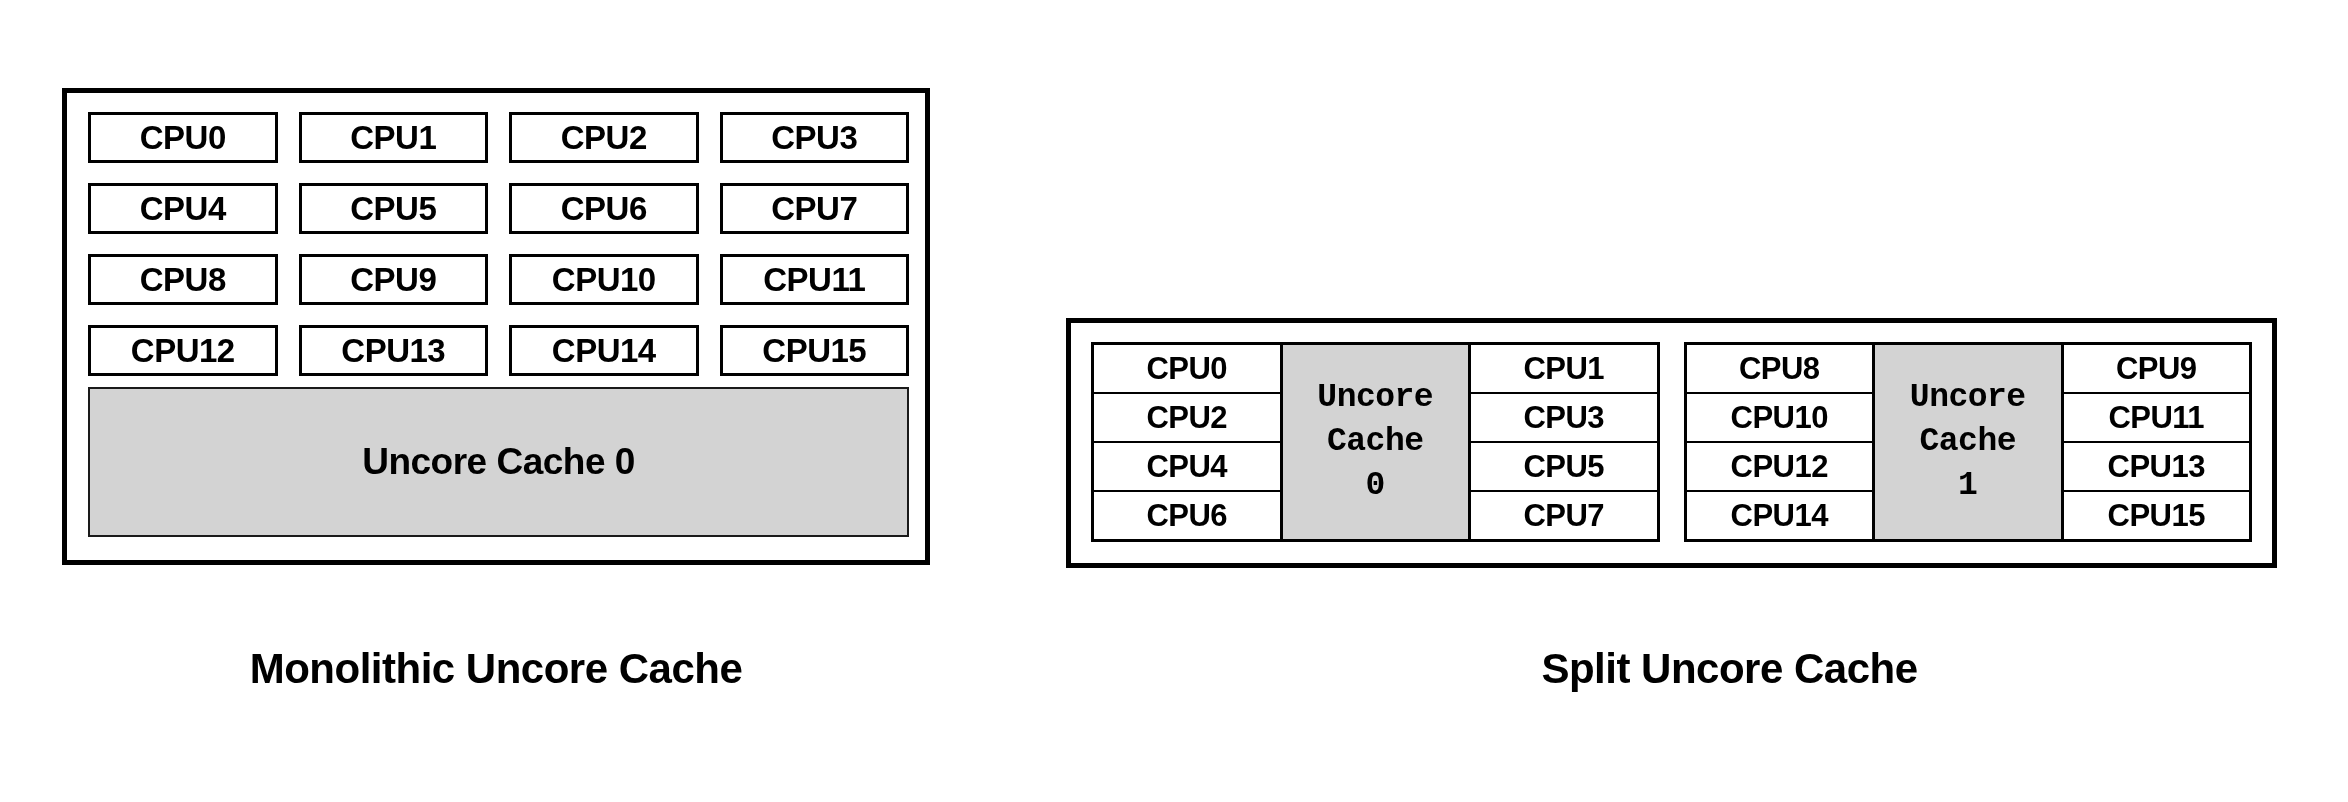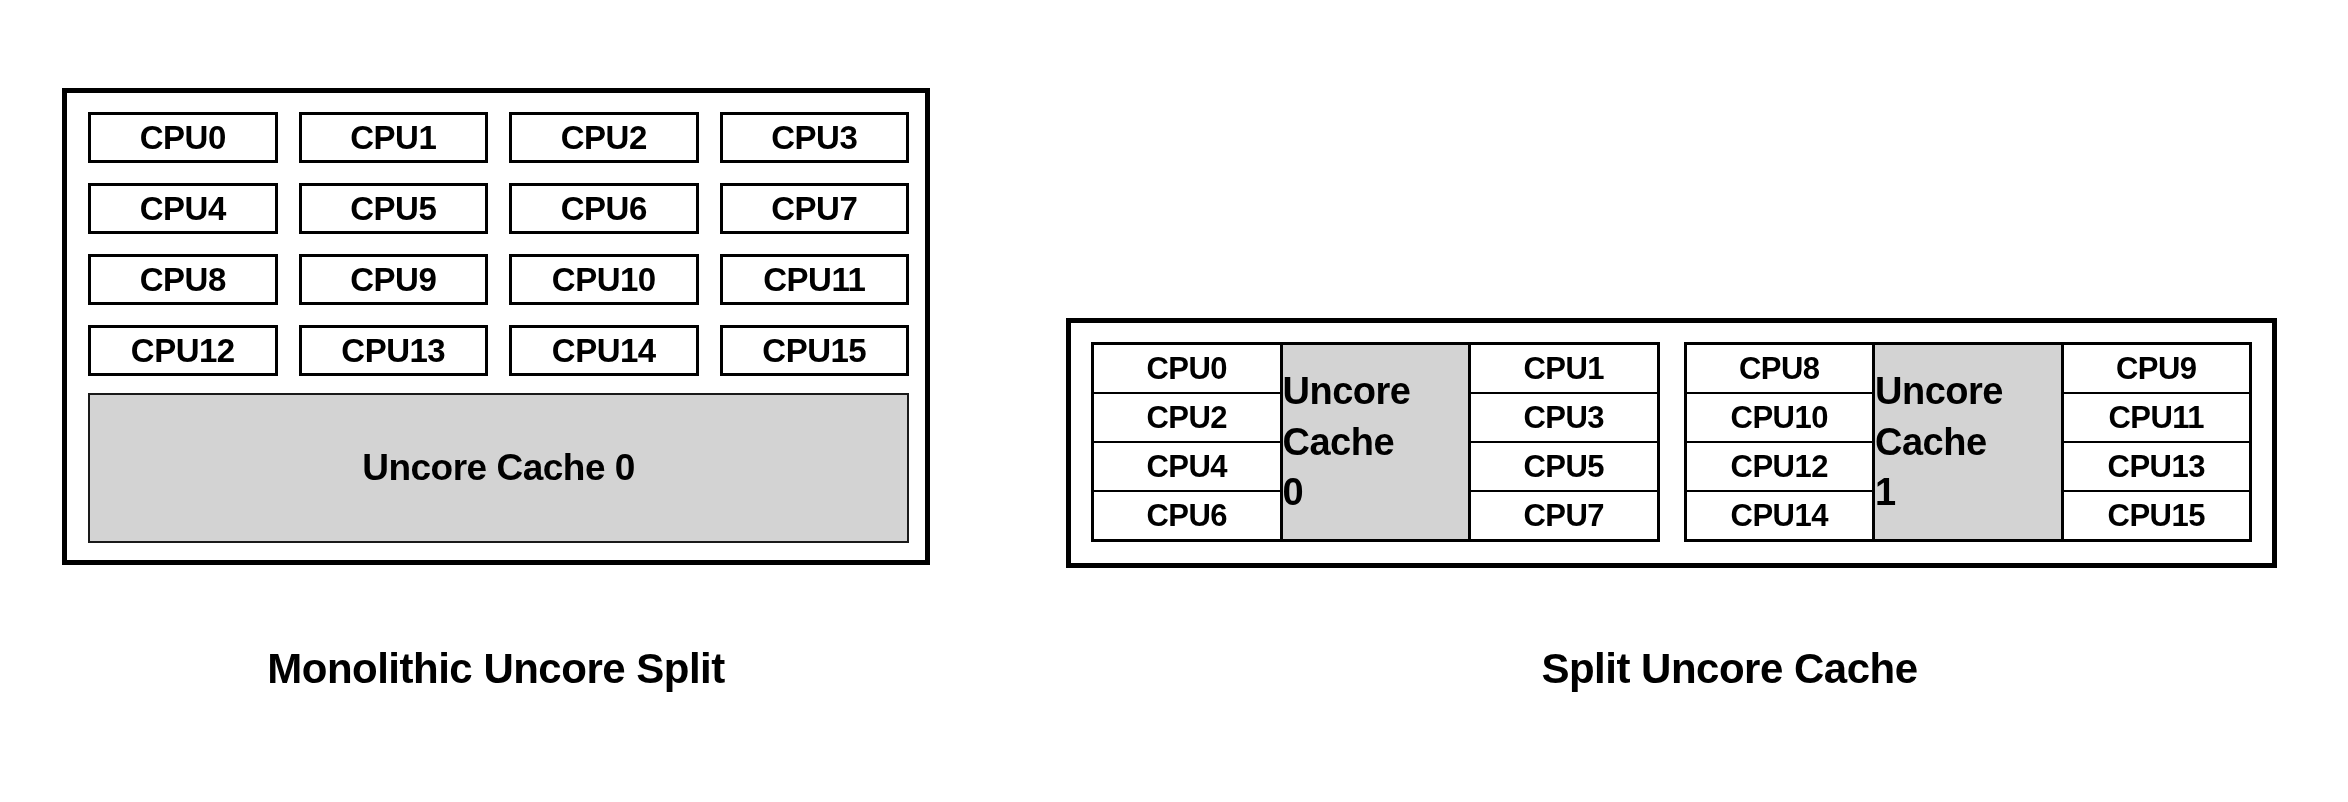--- a/index.html
+++ b/index.html
@@ -40,21 +40,21 @@
     border: 3px solid var(--ink, #000000);
     background: #ffffff;
     display: flex;
     align-items: center;
     justify-content: center;
     font-size: 33px;
     font-weight: bold;
     letter-spacing: -0.5px;
   }
   .mono-cache {
-    margin-top: 17px;
+    margin-top: 11px;
     height: 150px;
     box-sizing: border-box;
     border: 2px solid #1a1a1a;
     background: var(--cache-fill, #d3d3d3);
     display: flex;
     align-items: center;
     justify-content: center;
     font-size: 37px;
     font-weight: bold;
     letter-spacing: -0.5px;
@@ -97,27 +97,29 @@
   }
   .cpu-cell:first-child { border-top: none; }
   .cache-cell {
     flex: 1;
     box-sizing: border-box;
     border: 3px solid var(--ink, #000000);
     margin-left: -3px;
     background: var(--cache-fill, #d3d3d3);
     display: flex;
     flex-direction: column;
-    justify-content: center;
-    font-size: 38px;
+    align-items: center;
+    justify-content: center;
+    font-size: 33px;
     font-weight: bold;
     letter-spacing: -0.5px;
     line-height: 1.34;
     position: relative;
     z-index: 1;
+    font-family: Liberation Mono, monospace;
   }
   .cpu-col.right { margin-left: -3px; }
 
   
   .caption {
     position: absolute;
     top: 646px;
     text-align: center;
     font-size: 42px;
     font-weight: bold;
@@ -146,21 +148,21 @@
       <div class="cpu-box">CPU9</div>
       <div class="cpu-box">CPU10</div>
       <div class="cpu-box">CPU11</div>
       <div class="cpu-box">CPU12</div>
       <div class="cpu-box">CPU13</div>
       <div class="cpu-box">CPU14</div>
       <div class="cpu-box">CPU15</div>
     </div>
     <div class="mono-cache">Uncore Cache 0</div>
   </div>
-  <div class="caption mono">Monolithic Uncore Split</div>
+  <div class="caption mono">Monolithic Uncore Cache</div>
 
   <div class="split-outer">
 
     <div class="cluster">
       <div class="cpu-col left">
         <div class="cpu-cell">CPU0</div>
         <div class="cpu-cell">CPU2</div>
         <div class="cpu-cell">CPU4</div>
         <div class="cpu-cell">CPU6</div>
       </div>

